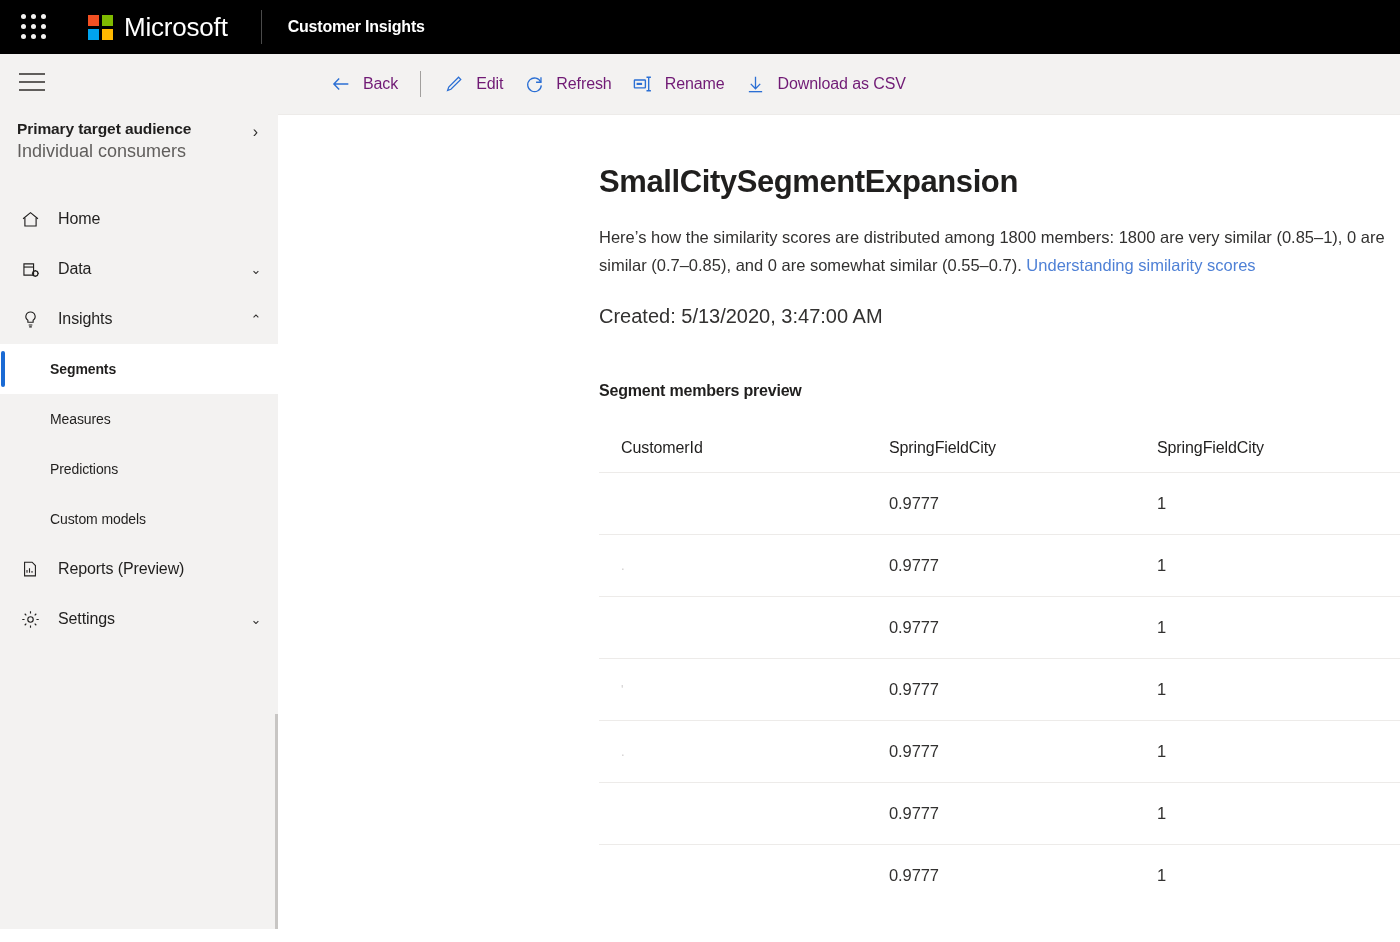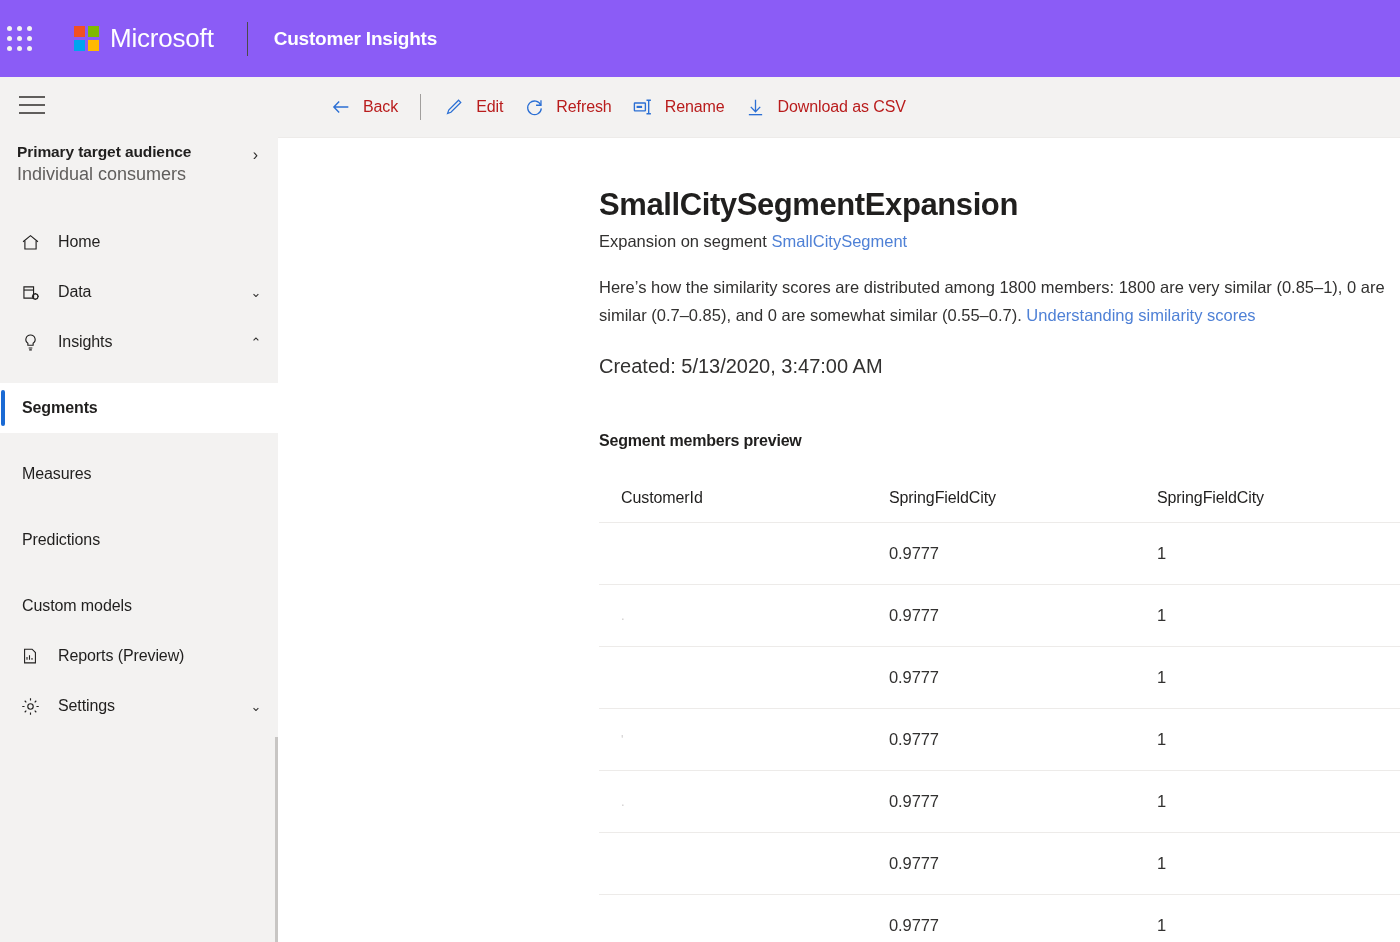--- a/index.html
+++ b/index.html
@@ -7,24 +7,25 @@
     width: 1400px;
     height: 942px;
     overflow: hidden;
     font-family: "Liberation Sans", "DejaVu Sans", sans-serif;
     background: #ffffff;
     color: #323130;
   }
 
   
   .topbar {
-    height: 77px;
-    background: #8b5cf6;
-    display: flex;
-    align-items: center;
+    height: 54px;
+    background: #000000;
+    display: flex;
+    align-items: center;
+    padding-left: 14px;
     position: relative;
   }
   .waffle {
     width: 40px; height: 40px;
     display: grid;
     grid-template-columns: repeat(3, 6px);
     grid-template-rows: repeat(3, 6px);
     gap: 4px;
     justify-content: center;
     align-content: center;
@@ -62,21 +63,21 @@
     font-weight: 400;
   }
   .app-divider {
     width: 1px;
     height: 34px;
     background: #4a4a4a;
     margin-left: 33px;
   }
   .app-title {
     color: #ffffff;
-    font-size: 19px;
+    font-size: 16px;
     font-weight: 600;
     margin-left: 26px;
     letter-spacing: -0.2px;
   }
 
   
   .shell {
     display: flex;
     height: 875px;
     position: relative;
@@ -154,23 +155,22 @@
     color: #201f1e;
   }
   .navitem .lbl { flex: 1; letter-spacing: -0.1px; }
   .navitem .chev {
     font-size: 13px;
     color: #323130;
     width: 16px;
     text-align: center;
   }
   .navitem.sub {
-    padding-left: 22px;
-    font-size: 16px;
-    margin-top: 16px;
+    padding-left: 50px;
+    font-size: 14px;
   }
   .navitem.active {
     background: #ffffff;
     font-weight: 600;
   }
   .navitem.active::before {
     content: "";
     position: absolute;
     left: 1px; top: 7px;
     width: 4px; height: 36px;
@@ -202,21 +202,21 @@
     padding-left: 42px;
     border-bottom: 1px solid #edebe9;
     flex: 0 0 61px;
   }
   .cmd {
     display: flex;
     align-items: center;
     height: 40px;
     padding: 0 10px;
     cursor: pointer;
-    color: #b91c1c;
+    color: #701a75;
     font-size: 16px;
     letter-spacing: -0.1px;
   }
   .cmd .ci {
     width: 22px; height: 22px;
     margin-right: 11px;
     display: flex;
     align-items: center;
     justify-content: center;
     color: #2b6fd4;
@@ -491,23 +491,20 @@
             <path d="M4.4 20.2h15.2"></path>
           </svg>
         </span>
         <span>Download as CSV</span>
       </div>
     </div>
 
     <div class="content">
       <h1 class="page-title">SmallCitySegmentExpansion</h1>
 
-      <div class="subtitle">
-        <span>Expansion on segment </span><a class="lnk">SmallCitySegment</a>
-      </div>
 
       <p class="desc">
         <span>Here’s how the similarity scores are distributed among 1800 members: 1800 are very similar (0.85–1), 0 are similar (0.7–0.85), and 0 are somewhat similar (0.55–0.7). </span><a class="lnk">Understanding similarity scores</a>
       </p>
 
       <div class="created">Created: 5/13/2020, 3:47:00 AM</div>
 
       <h2 class="section-title">Segment members preview</h2>
 
       <div class="tbl">

